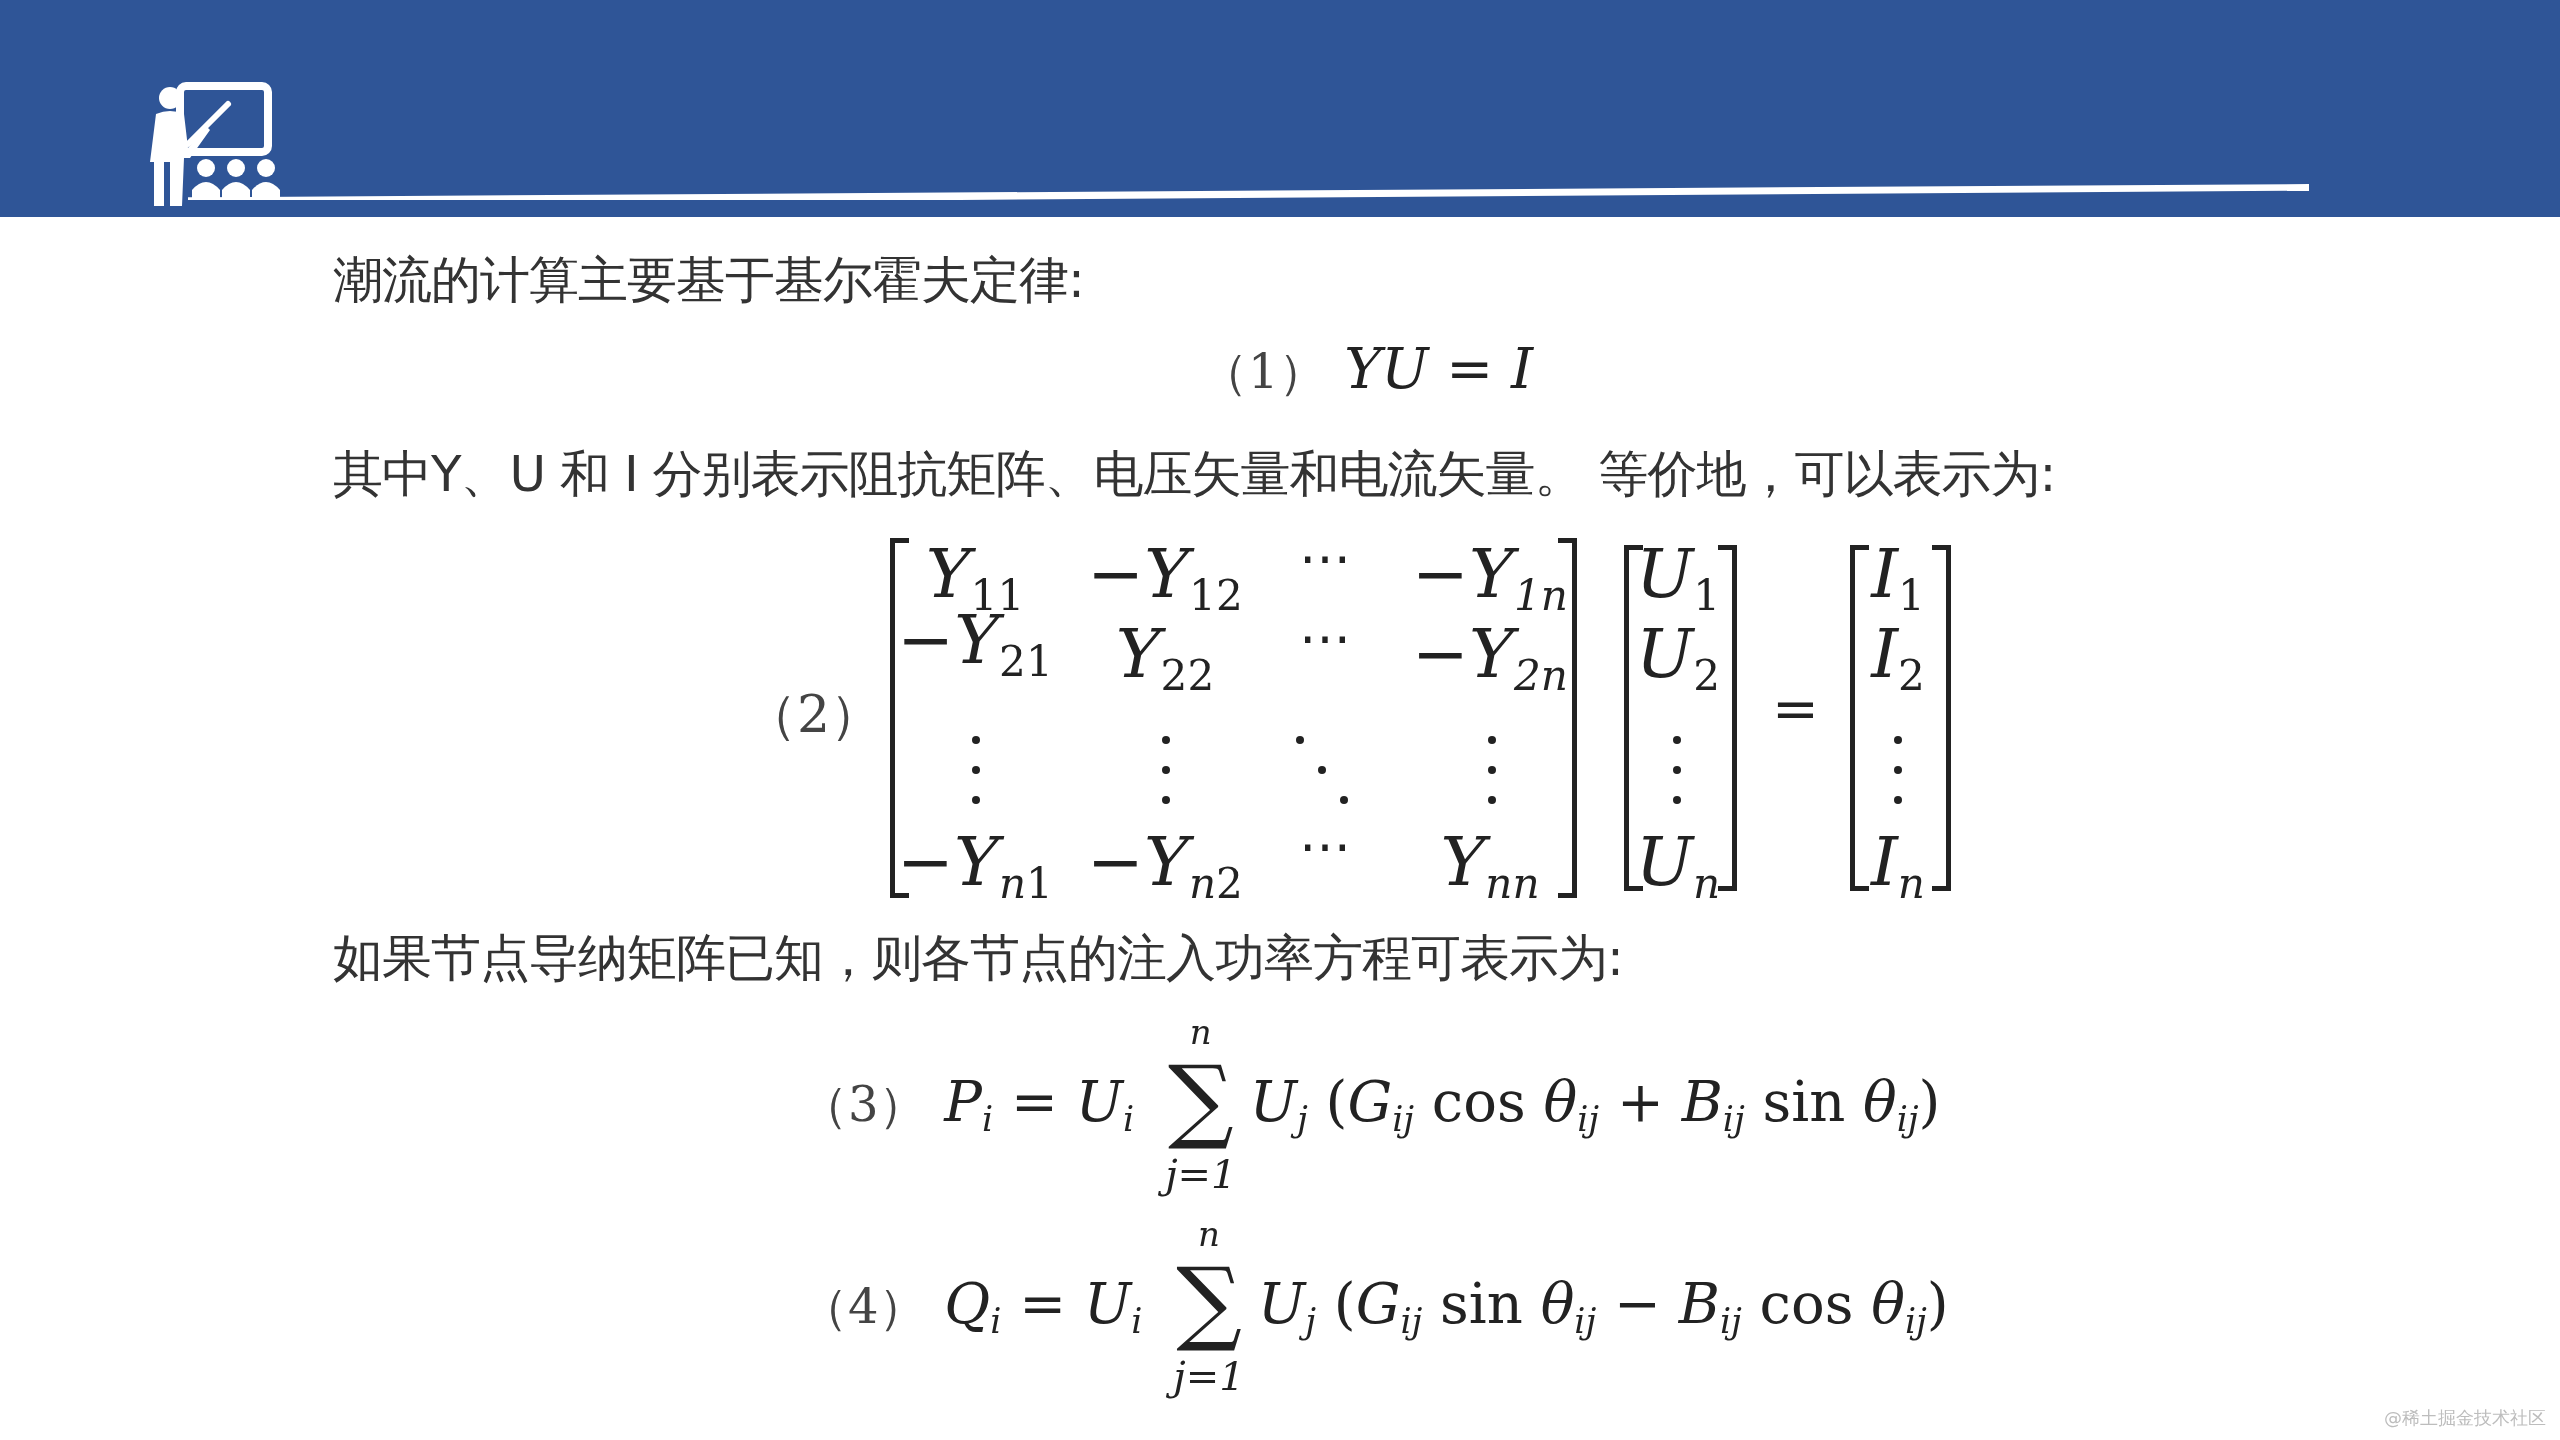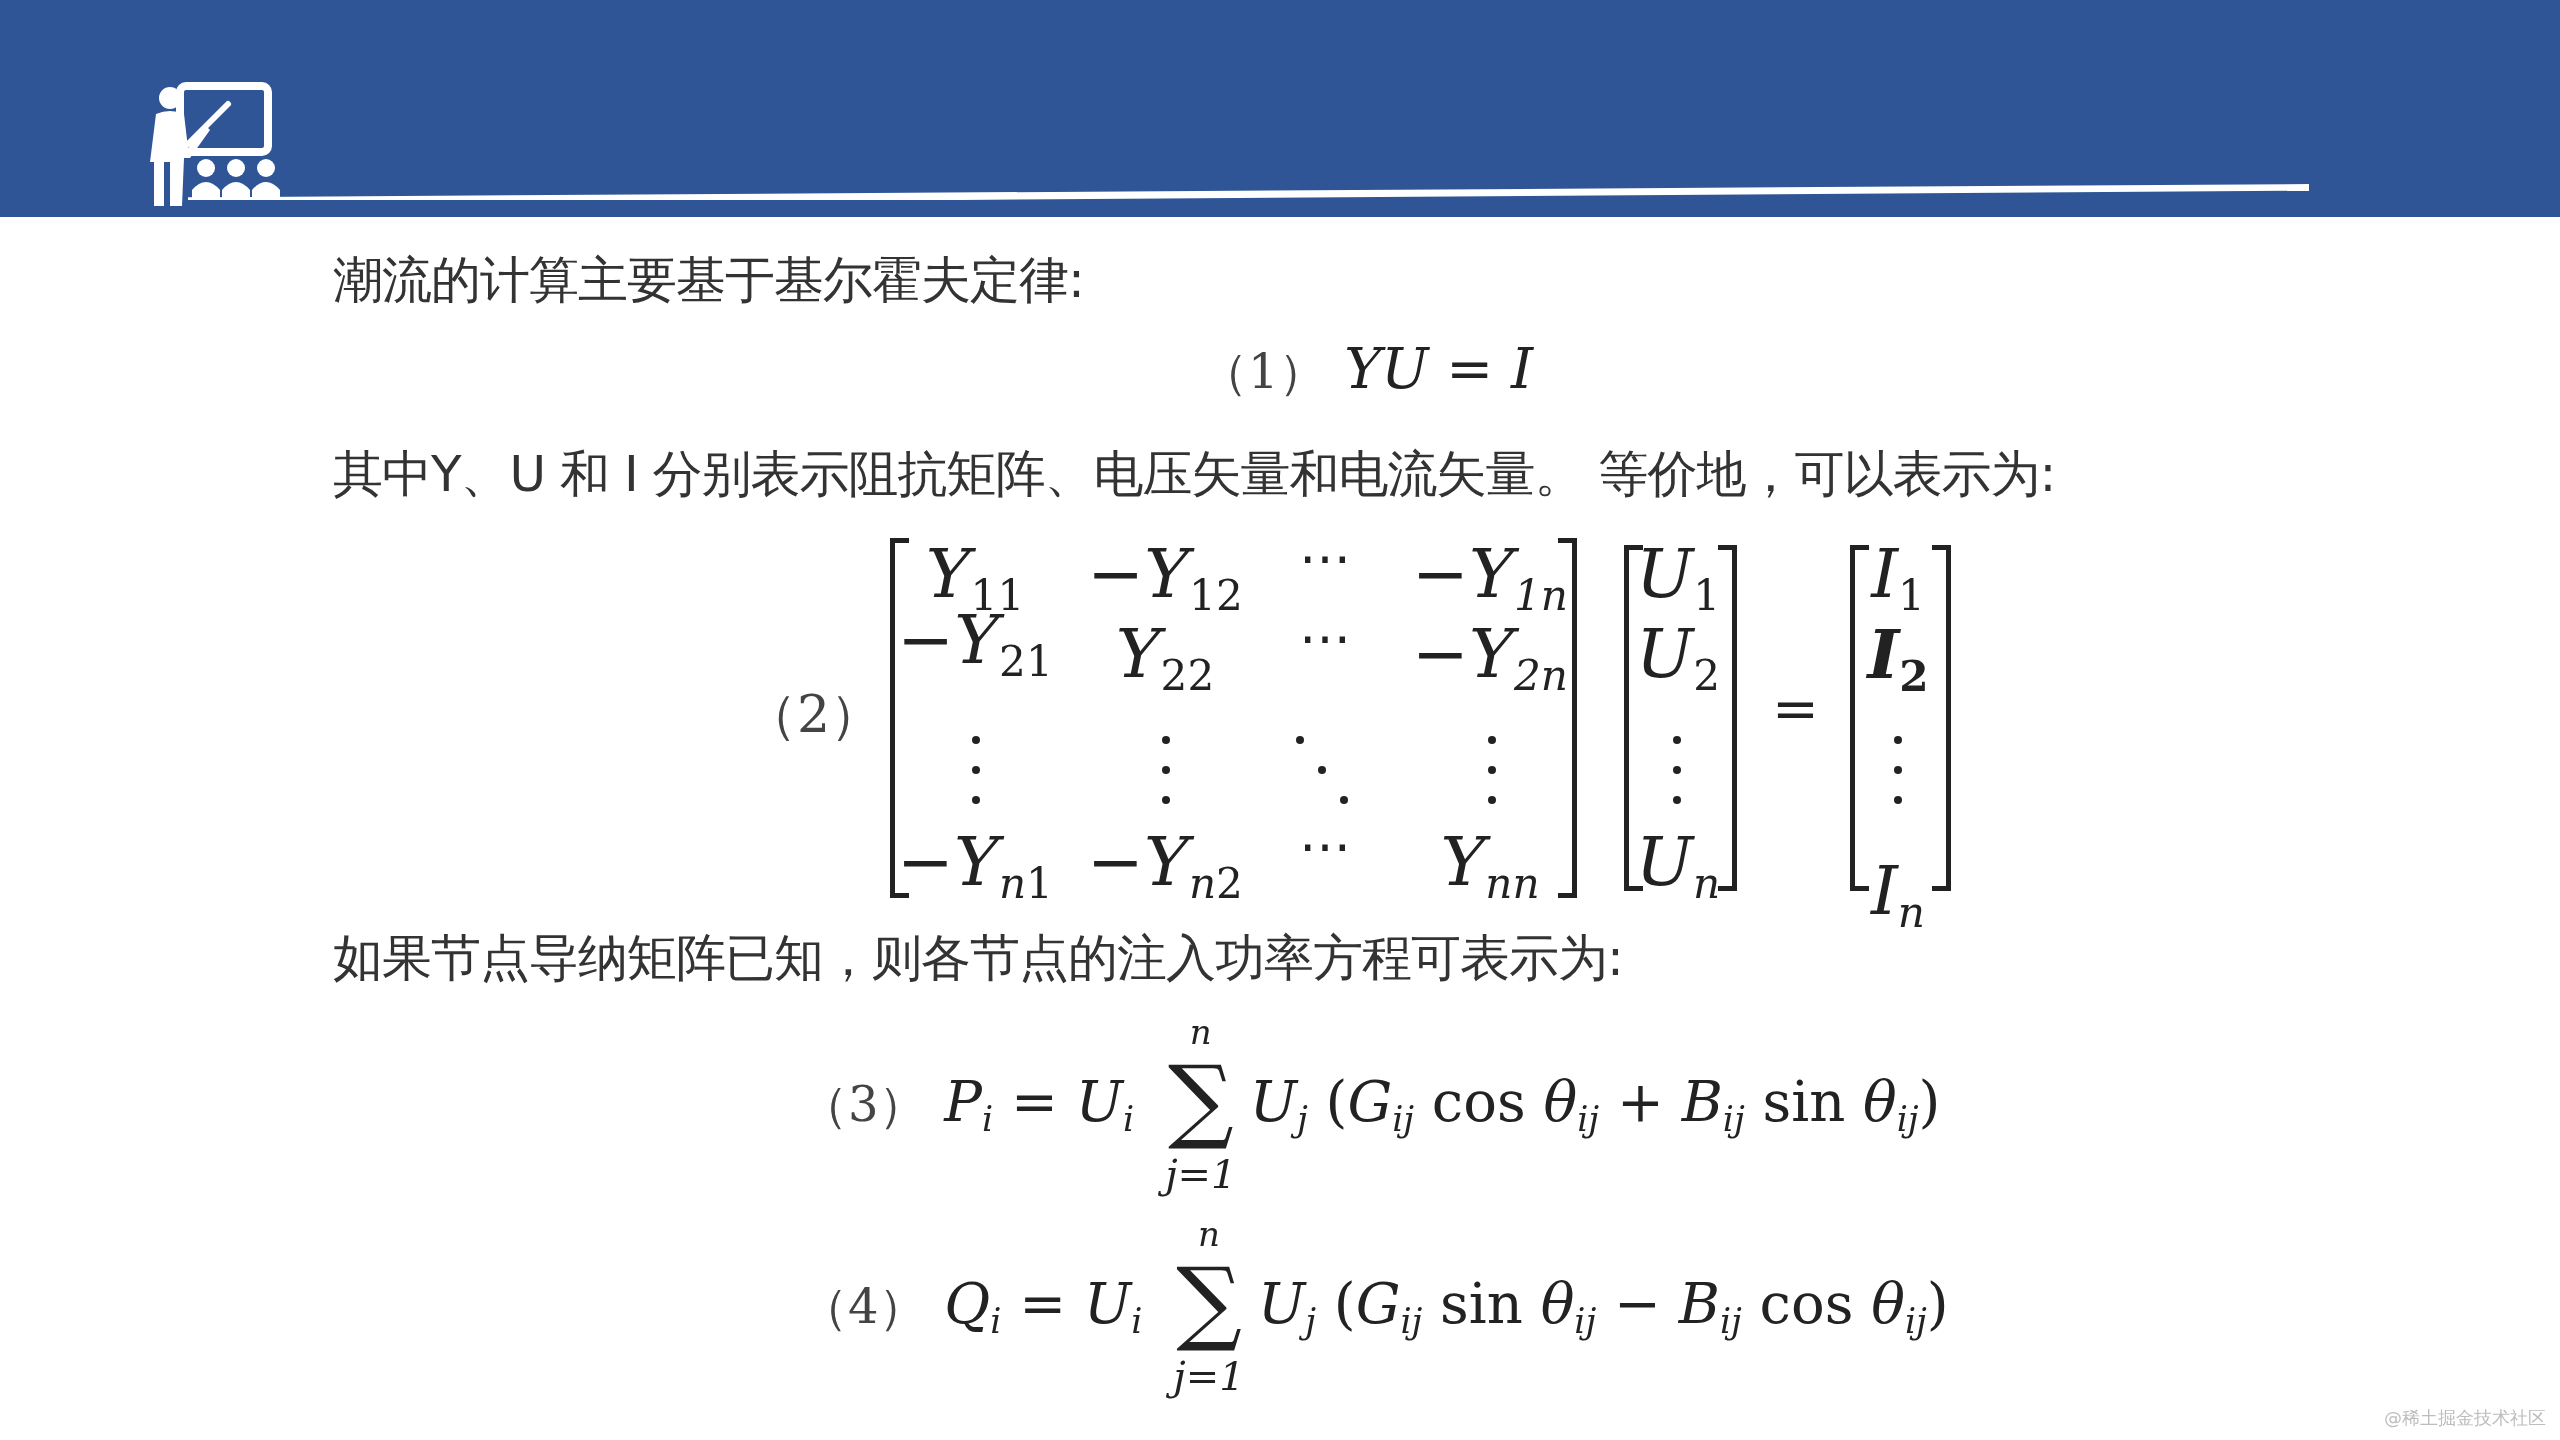--- a/index.html
+++ b/index.html
@@ -112,27 +112,27 @@
       <span></span>
       <span></span>
     </div>
   <div class="cell it" style="left:1598px; top:822px; width:160px;">U<sub>n</sub></div>
 
   <div class="eq" style="left:1772px; top:676px;">=</div>
 
   <div class="bracket-box bracket-l" style="position:absolute; left:1850px; top:545px; height:336px;"></div>
   <div class="bracket-box bracket-r" style="position:absolute; left:1932px; top:545px; height:336px;"></div>
   <div class="cell it" style="left:1818px; top:534px; width:160px;">I<sub style="font-style:normal">1</sub></div>
-  <div class="cell it" style="left:1818px; top:614px; width:160px;font-weight:bold;">I<sub style="font-style:normal">2</sub></div>
+  <div class="cell it" style="left:1818px; top:614px; width:160px;">I<sub style="font-style:normal">2</sub></div>
   <div class="vdots" style="left:1894px; top:736px;">
       <span></span>
       <span></span>
       <span></span>
     </div>
-  <div class="cell it" style="left:1818px; top:851px; width:160px;">I<sub>n</sub></div>
+  <div class="cell it" style="left:1818px; top:822px; width:160px;">I<sub>n</sub></div>
 </div>
 
 <div class="txt" style="top:928px">如果节点导纳矩阵已知，则各节点的注入功率方程可表示为:</div>
 
 <div class="eq math" style="left:800px; top:1060px; line-height:80px;">
   <span class="eq-label">（3）</span>
   <span class="it">P</span><sub class="it">i</sub>
   = <span class="it">U</span><sub class="it">i</sub>
   <span class="sigma-block">
     <span class="top">n</span>

